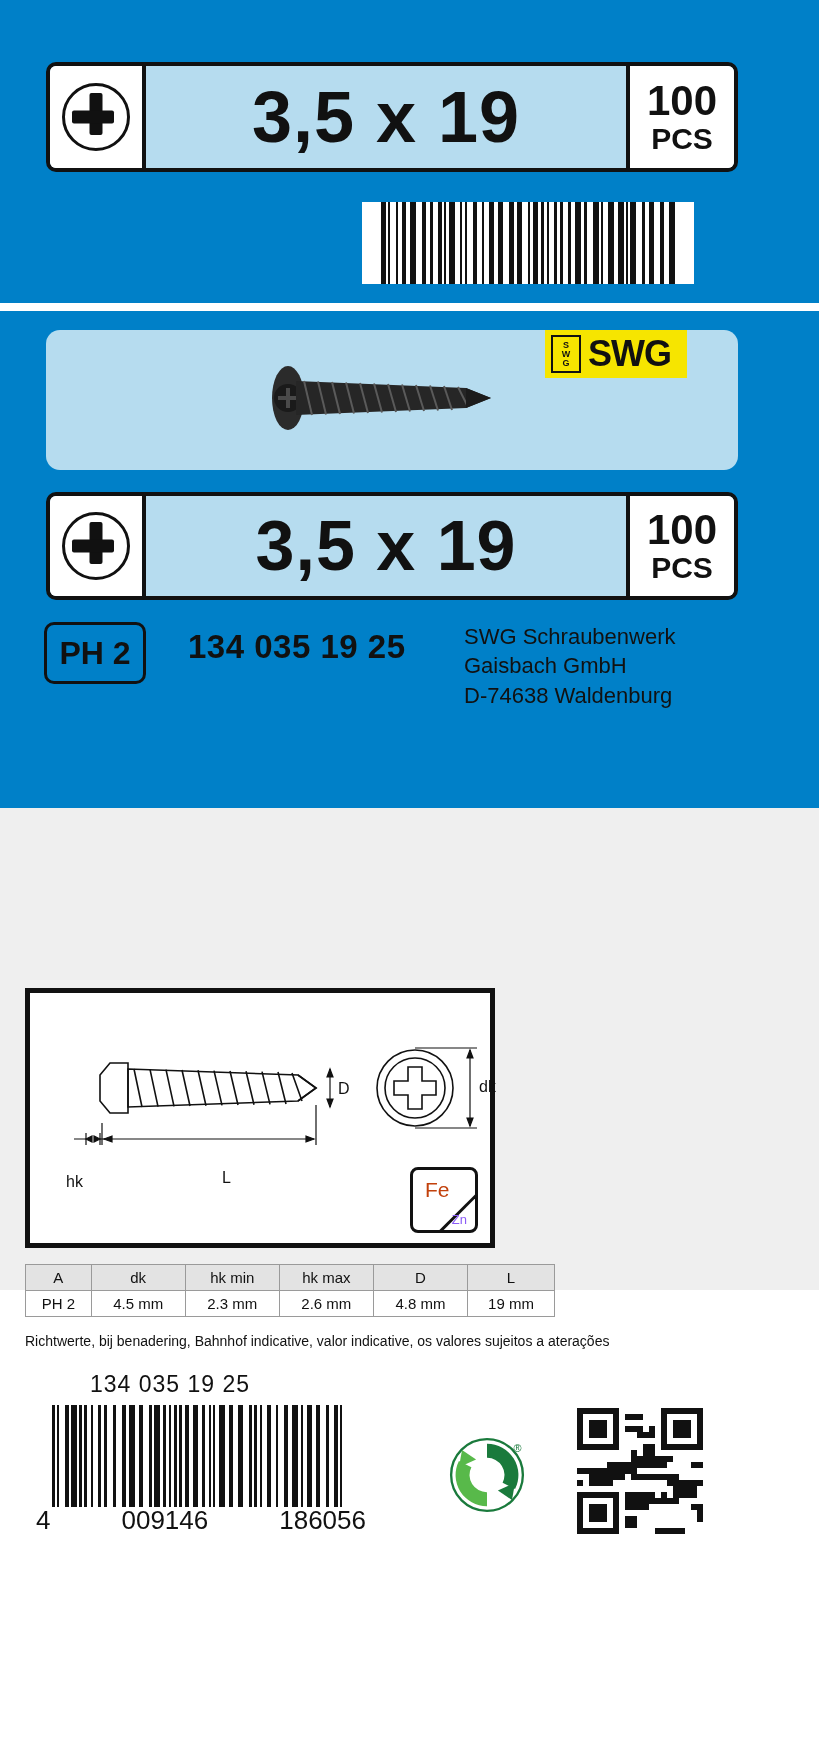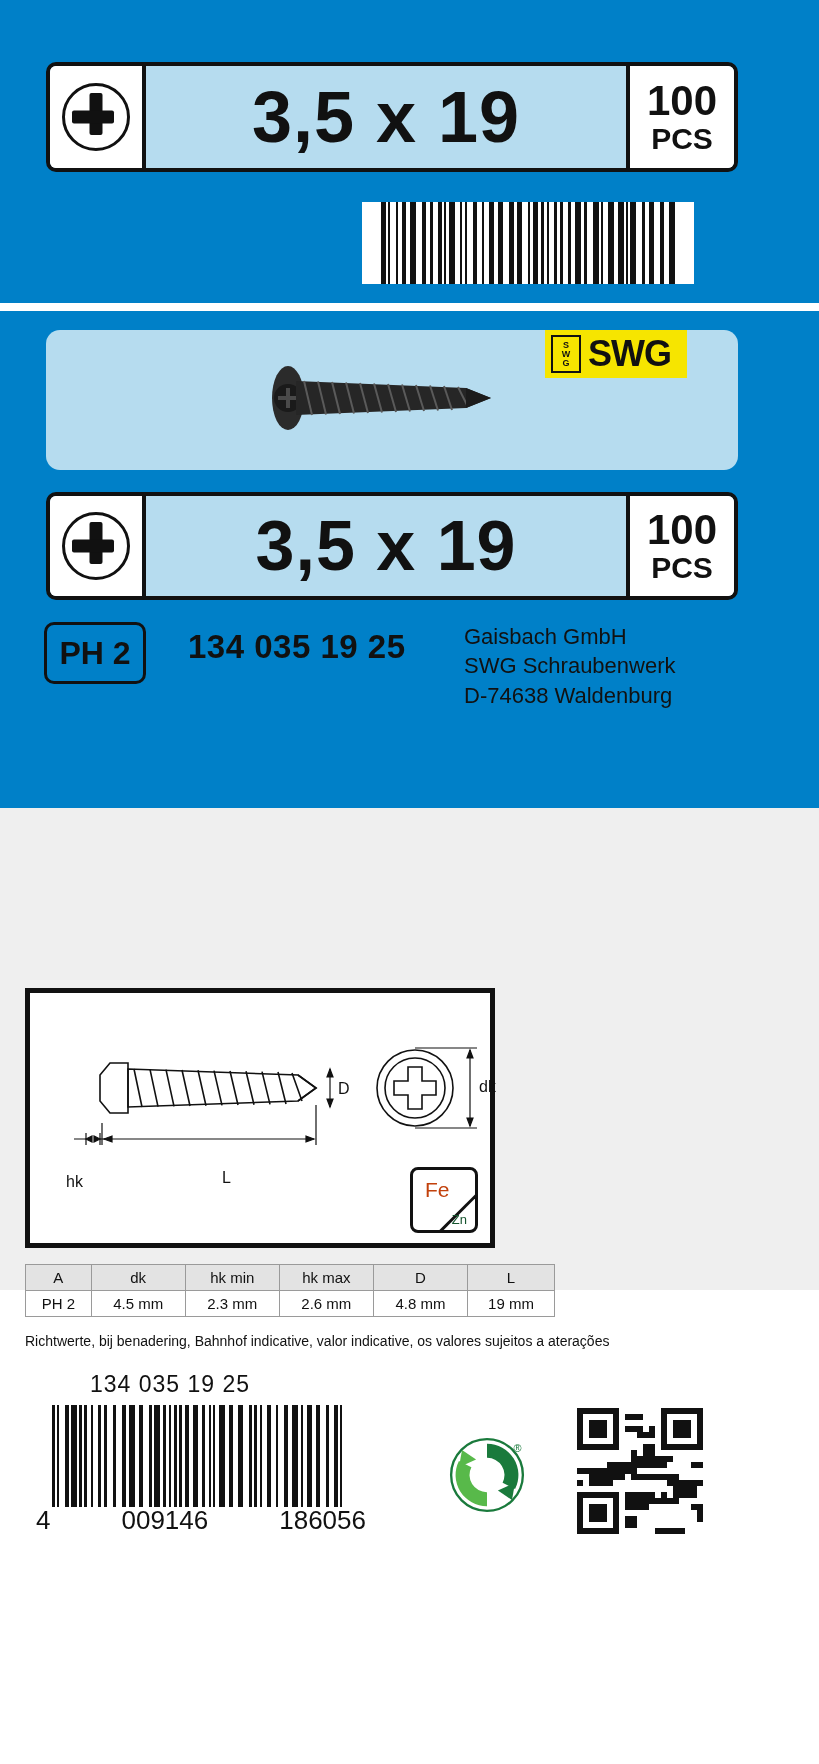--- a/index.html
+++ b/index.html
@@ -235,21 +235,21 @@
     transform: rotate(-45deg);
   }
   .fe-box .fe {
     position: absolute;
     left: 12px; top: 8px;
     font-size: 21px; color: #c2410c;
   }
   .fe-box .zn {
     position: absolute;
     right: 8px; bottom: 3px;
-    font-size: 13px; color: #14532d;
+    font-size: 13px; color: #8b5cf6;
   }
   .dim-label {
     position: absolute;
     font-size: 16px;
     color: #111111;
   }
 
   
   .spec-table {
     position: absolute;
@@ -449,22 +449,22 @@
     <div class="dim-cell">3,5 x 19</div>
     <div class="pcs-cell">
       <span class="pcs-num">100</span>
       <span class="pcs-unit">PCS</span>
     </div>
   </div>
 
   <div class="ph-box">PH 2</div>
   <div class="artno-top">134 035 19  25</div>
   <div class="address">
+    <div>SWG Schraubenwerk</div>
     <div>Gaisbach GmbH</div>
-    <div>SWG Schraubenwerk</div>
     <div>D-74638 Waldenburg</div>
   </div>
 </div>
 
 <div class="lower"></div>
 <div class="lower-white"></div>
 
 <div class="tech-frame">
   <svg width="460" height="250" viewBox="0 0 460 250">
 

